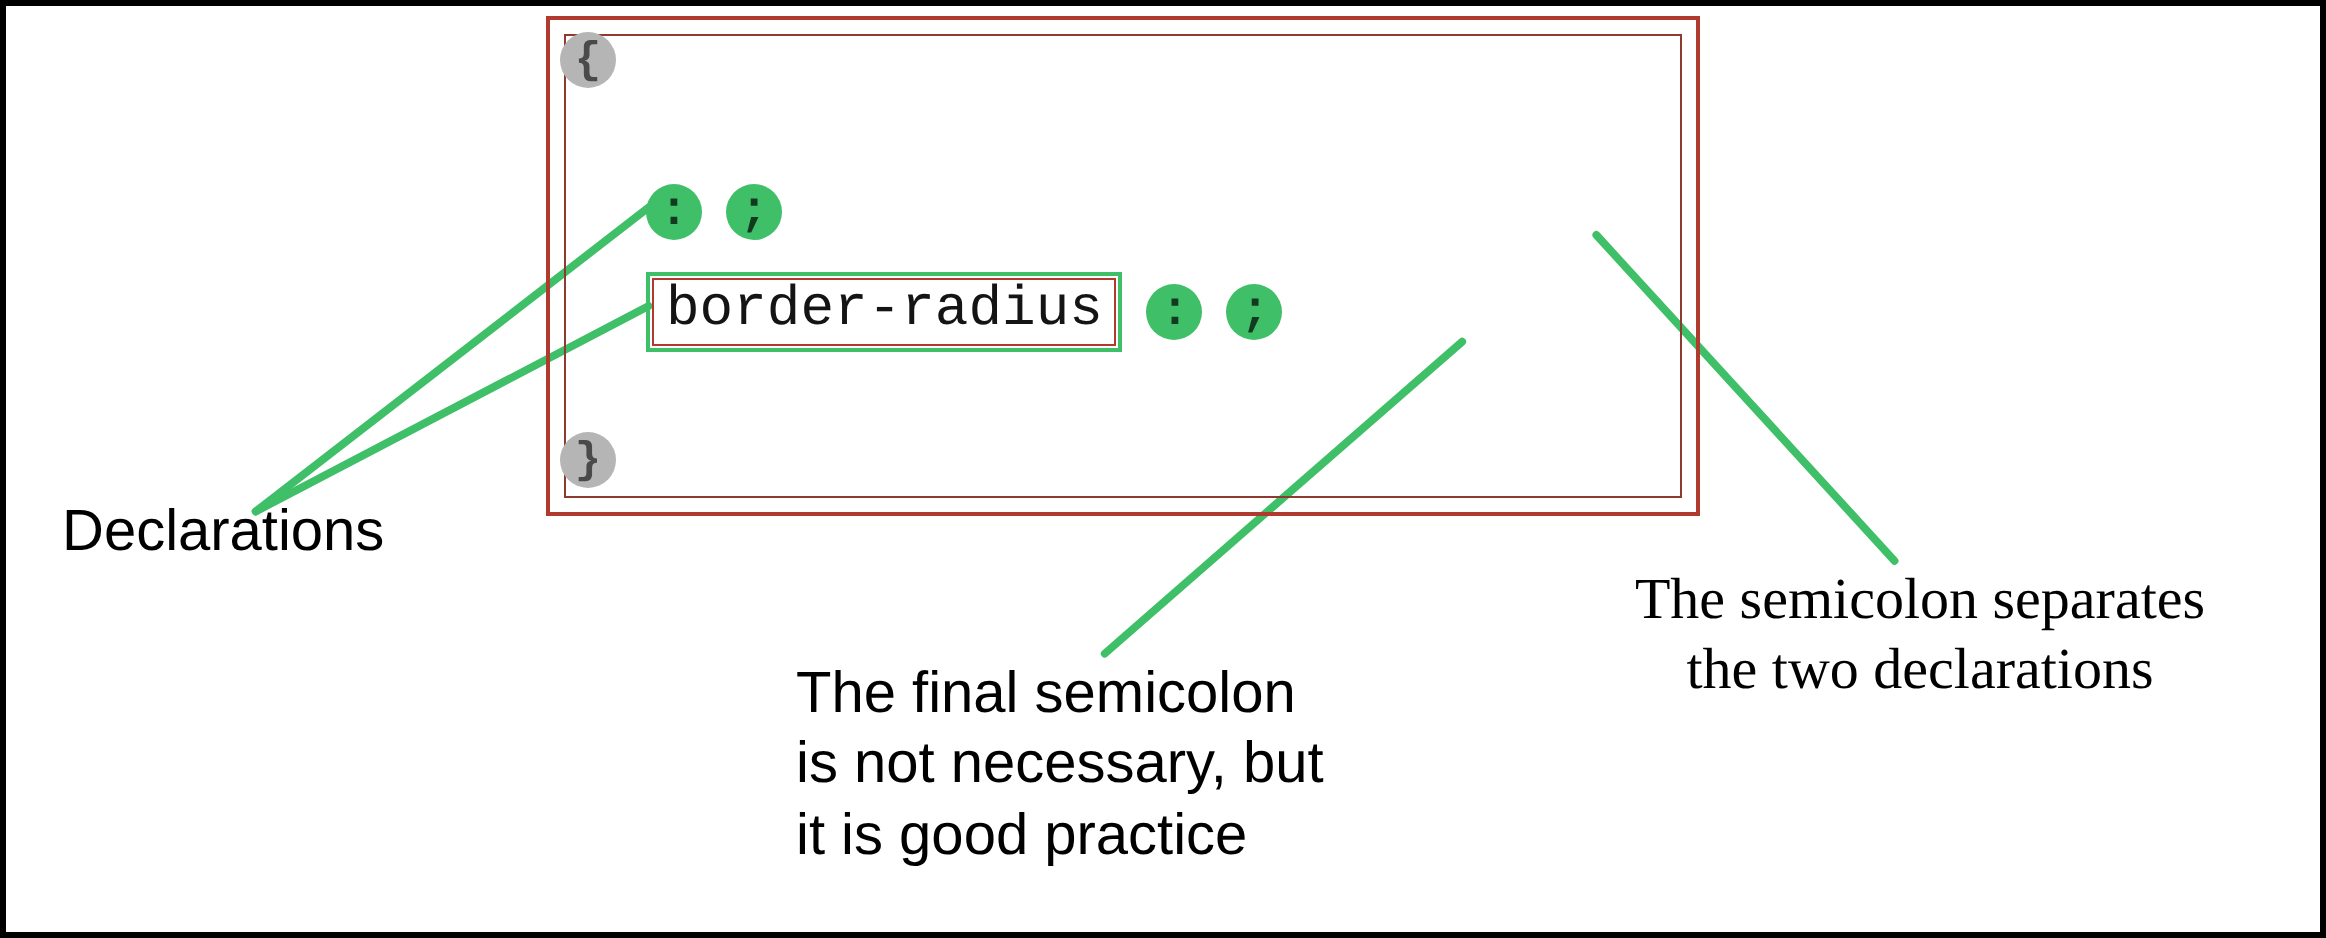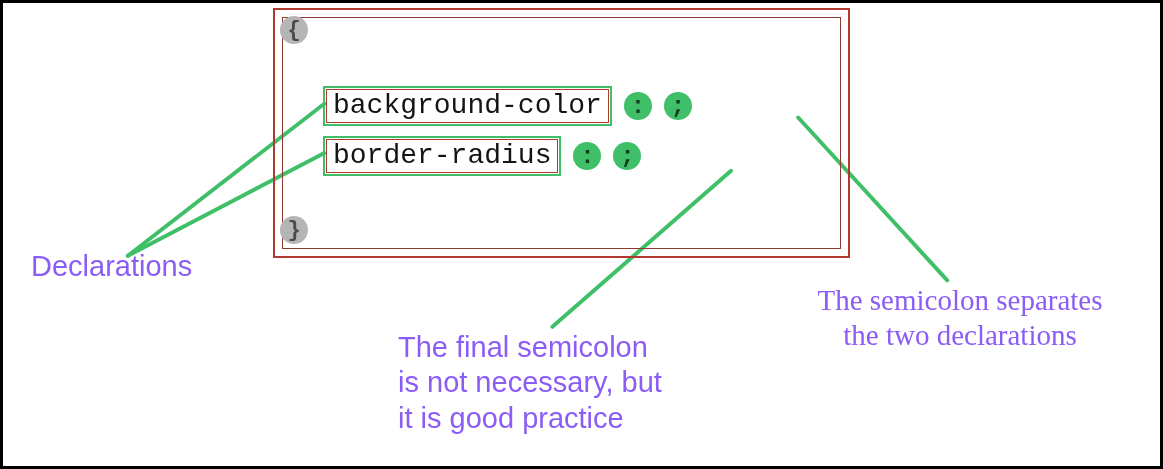--- a/index.html
+++ b/index.html
@@ -105,21 +105,21 @@
     font-size: 24px;
     font-weight: bold;
     display: flex;
     align-items: center;
     justify-content: center;
     flex: 0 0 auto;
   }
 
   .note {
     position: absolute;
-    color: #8b5cf6;
+    color: #000000;
     font-size: 29px;
     line-height: 1.22;
     white-space: pre-line;
   }
   .declarations-label {
     left: 28px; top: 246px;
     font-size: 29px;
   }
   .final-note {
     left: 395px; top: 327px;
@@ -146,23 +146,20 @@
   </svg>
 
   <div class="rule-box">
     <div class="rule-box-inner"></div>
   </div>
 
   <span class="brace-circle brace-open">{</span>
   <span class="brace-circle brace-close">}</span>
 
   <div class="decl-row row-0">
-    <span class="prop-box">
-      <span class="prop-inner code">background-color</span>
-    </span>
     <span class="punct-circle">:</span>
     <span class="punct-circle">;</span>
   </div>
 
   <div class="decl-row row-1">
     <span class="prop-box">
       <span class="prop-inner code">border-radius</span>
     </span>
     <span class="punct-circle">:</span>
     <span class="punct-circle">;</span>

